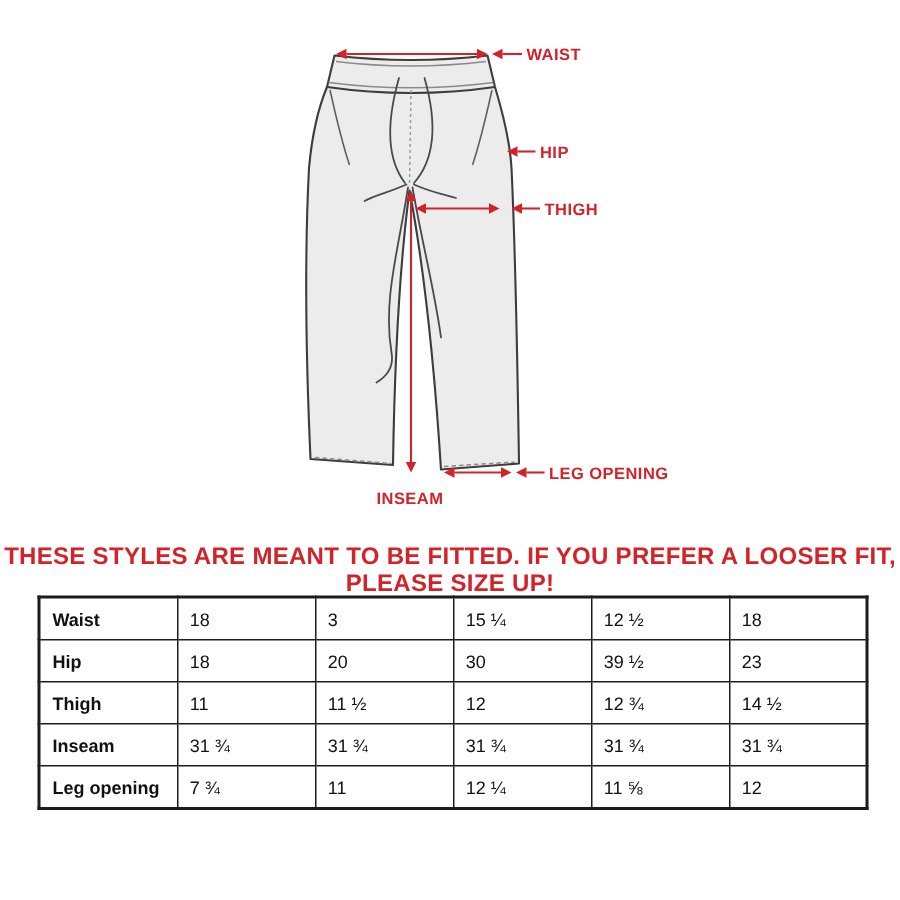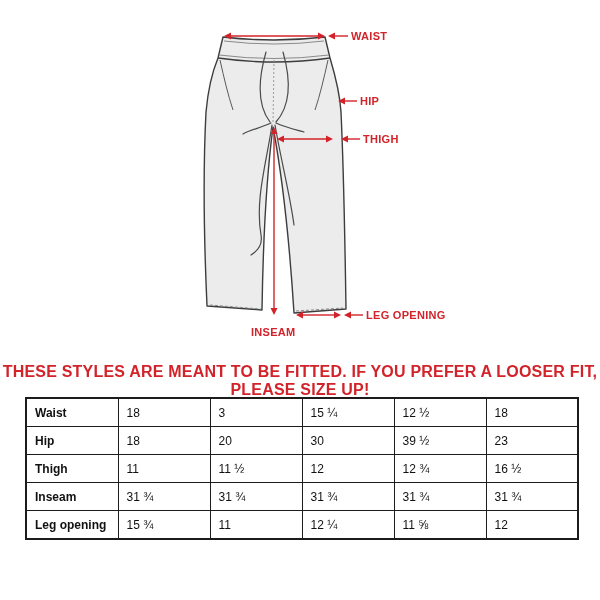--- a/index.html
+++ b/index.html
@@ -150,33 +150,33 @@
       <td>30</td>
       <td>39 ½</td>
       <td>23</td>
     </tr>
     <tr>
       <td class="row-label">Thigh</td>
       <td>11</td>
       <td>11 ½</td>
       <td>12</td>
       <td>12 ¾</td>
-      <td>16 ½</td>
+      <td>14 ½</td>
     </tr>
     <tr>
       <td class="row-label">Inseam</td>
       <td>31 ¾</td>
       <td>31 ¾</td>
       <td>31 ¾</td>
       <td>31 ¾</td>
       <td>31 ¾</td>
     </tr>
     <tr>
       <td class="row-label">Leg opening</td>
-      <td>15 ¾</td>
+      <td>7 ¾</td>
       <td>11</td>
       <td>12 ¼</td>
       <td>11 ⅝</td>
       <td>12</td>
     </tr>
   </tbody>
     </table>
 
 </div>
 

